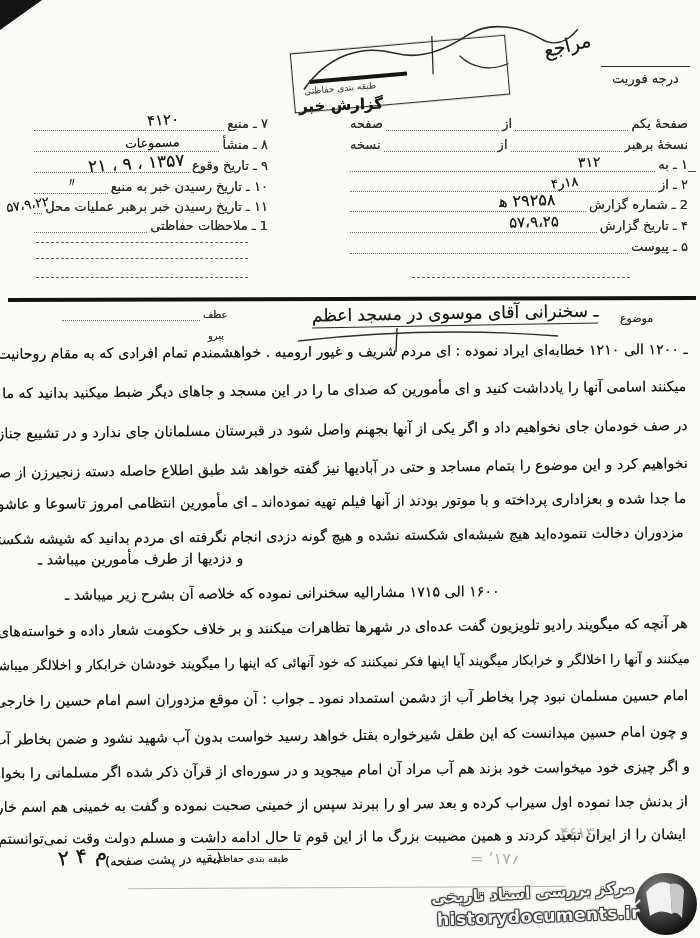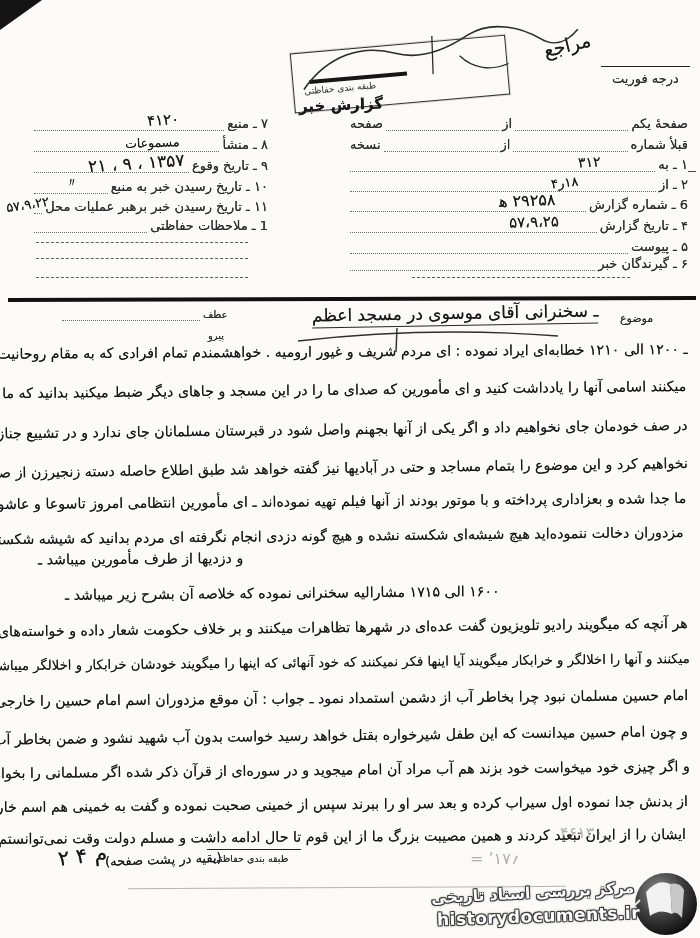--- a/index.html
+++ b/index.html
@@ -47,57 +47,53 @@
   <div class="abs hand" style="top:96px;left:299px;font-size:15px;font-weight:bold;letter-spacing:1px;transform:rotate(-2deg);">گزارش خبر</div>
 
   <div class="row" style="top:116px;right:12px;width:338px;">
     <span class="printed">صفحهٔ یکم</span>
     <span class="dots"></span>
     <span class="printed">از</span>
     <span class="dots"></span>
     <span class="printed">صفحه</span>
   </div>
   <div class="row" style="top:137px;right:12px;width:338px;">
-    <span class="printed">قبلأ شماره</span>
+    <span class="printed">نسخهٔ برهبر</span>
     <span class="dots"></span>
     <span class="printed">از</span>
     <span class="dots"></span>
     <span class="printed">نسخه</span>
   </div>
 
   <div class="row" style="top:157px;right:12px;width:338px;">
     <span class="printed">۱ ـ به</span>
     <span class="dots">
       <span class="val hand" style="right:55px;font-size:14px;transform:rotate(-3deg);">۳۱۲</span>
     </span>
   </div>
   <div class="row" style="top:177px;right:12px;width:338px;">
     <span class="printed">۲ ـ از</span>
     <span class="dots">
       <span class="val hand" style="right:78px;font-size:13px;transform:rotate(-6deg);">۱۸ر۴</span>
     </span>
   </div>
   <div class="row" style="top:197px;right:12px;width:338px;">
-    <span class="printed">6 ـ شماره گزارش</span>
+    <span class="printed">2 ـ شماره گزارش</span>
     <span class="dots">
       <span class="val hand" style="right:30px;font-size:16px;transform:rotate(-2deg);">۲۹۲۵۸ ﻫ</span>
     </span>
   </div>
   <div class="row" style="top:218px;right:12px;width:338px;">
     <span class="printed">۴ ـ تاریخ گزارش</span>
     <span class="dots">
       <span class="val hand" style="right:38px;font-size:15px;transform:rotate(-2deg);">۵۷،۹،۲۵</span>
     </span>
   </div>
   <div class="row" style="top:239px;right:12px;width:338px;">
     <span class="printed">۵ ـ پیوست</span>
-    <span class="dots"></span>
-  </div>
-  <div class="row" style="top:256px;right:12px;width:338px;">
-    <span class="printed">۶ ـ گیرندگان خبر</span>
     <span class="dots"></span>
   </div>
   <div class="dashline" style="top:277px;right:70px;width:218px;"></div>
 
   <div class="row" style="top:116px;left:34px;width:234px;">
     <span class="printed">۷ ـ منبع</span>
     <span class="dots">
       <span class="val hand" style="right:45px;font-size:15px;transform:rotate(-4deg);">۴۱۲۰</span>
     </span>
   </div>

